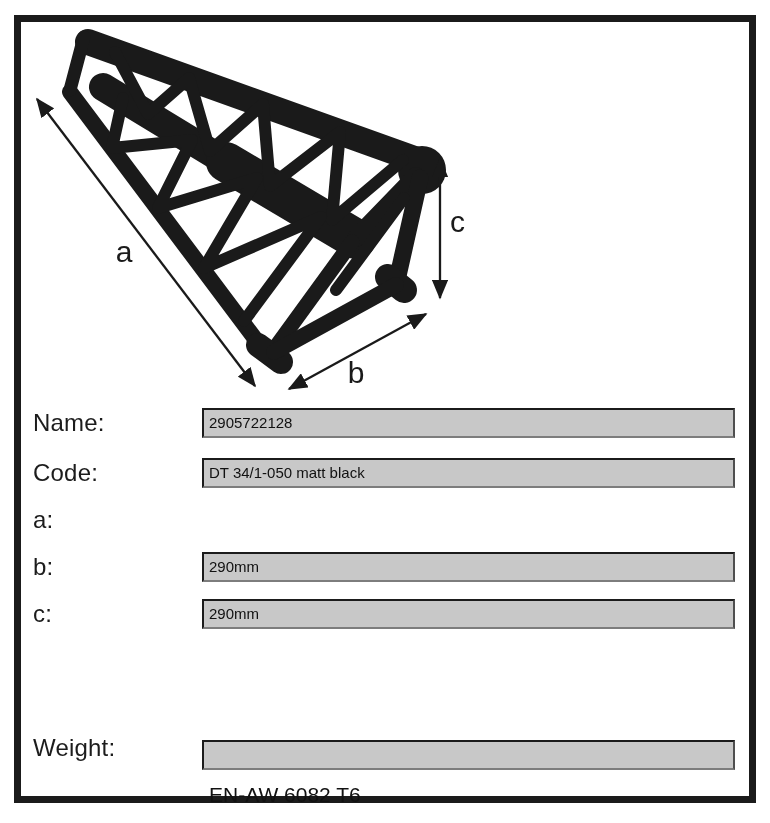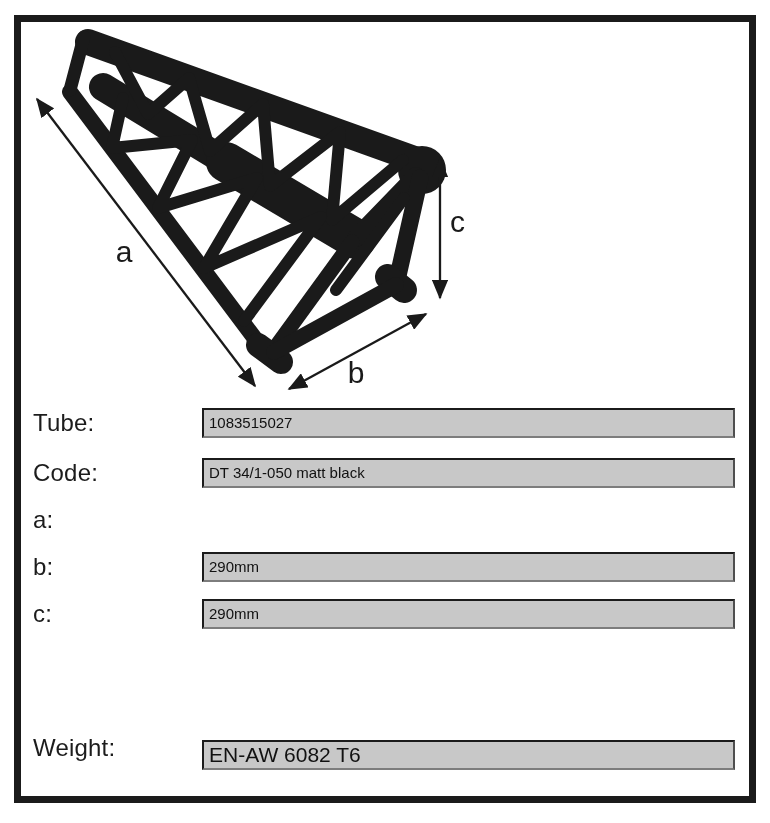--- a/index.html
+++ b/index.html
@@ -48,20 +48,21 @@
   }
   .fval{
     display:block;
     padding:4px 0 0 5px;
     font-size:15px;color:#111111;
     white-space:nowrap;
   }
   .row.big .fval{
     font-size:21px;
     padding-top:1px;
+    margin-top:40px;
   }
   svg text{
     font-family:"Liberation Sans", sans-serif;
     font-size:30px;
     fill:#1a1a1a;
   }
 </style>
 </head>
 <body>
 
@@ -105,23 +106,23 @@
       <line x1="440" y1="159" x2="440" y2="298" marker-start="url(#ah)" marker-end="url(#ah)"></line>
     </g>
     <text x="124" y="262" text-anchor="middle">a</text>
     <text x="356" y="383" text-anchor="middle">b</text>
     <text x="450" y="232" text-anchor="start">c</text>
   </svg>
 
   <div class="rows">
 
     <div class="row">
-      <div class="flabel">Tube:</div>
+      <div class="flabel">Name:</div>
       <div class="fbox">
-        <span class="fval">1083515027</span>
+        <span class="fval">2905722128</span>
       </div>
     </div>
 
     <div class="row">
       <div class="flabel">Code:</div>
       <div class="fbox">
         <span class="fval">DT 34/1-050 matt black</span>
       </div>
     </div>
 

